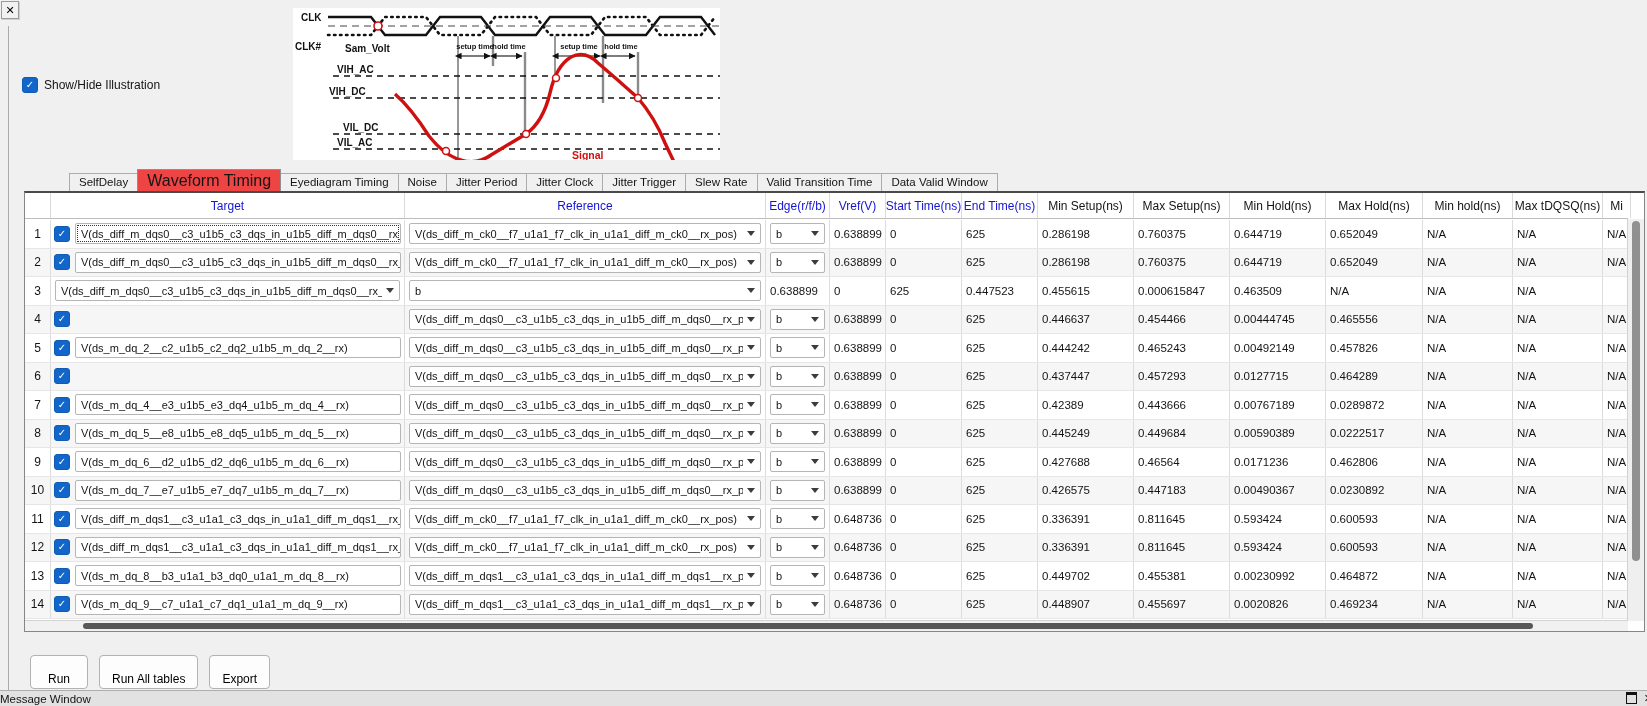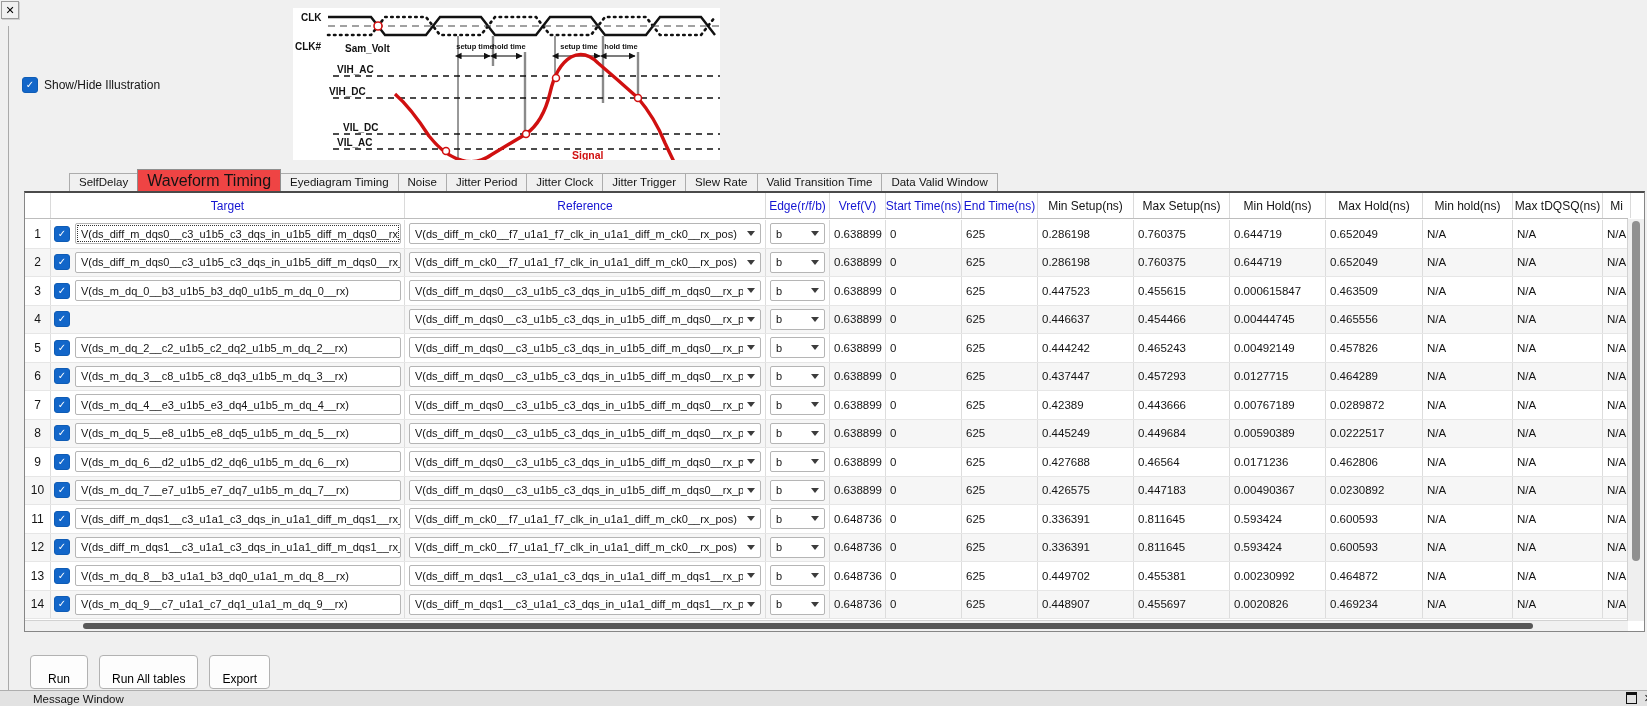--- a/index.html
+++ b/index.html
@@ -57,21 +57,21 @@
   .hscroll{position:absolute;left:0;right:16px;bottom:0;height:10px;background:#f1f1f1;border-top:1px solid #d2d2d2;}
   .hthumb{position:absolute;left:58px;top:2px;width:1450px;height:6px;background:#585858;border-radius:3px;}
 
   
   .btnrow{position:absolute;left:30px;top:655px;display:flex;gap:11px;}
   .btn{height:26px;background:#fdfdfd;border:1px solid #b2b2b2;border-radius:4px;font-size:12px;
        font-family:"Liberation Sans",sans-serif;padding:16px 12px;min-width:58px;}
 
   
   .msgbar{position:absolute;left:0;right:0;top:690px;height:16px;background:#e2e2e2;border-top:1px solid #aeaeae;
-       display:flex;align-items:center;font-size:11.5px;padding-left:33px;box-sizing:border-box;}
+       display:flex;align-items:center;font-size:11.5px;box-sizing:border-box;}
   .msgicons{position:absolute;right:0;top:1px;display:flex;align-items:center;gap:7px;}
   .float-icon{display:inline-block;width:9px;height:8px;border:1px solid #111;border-top:3px solid #111;background:transparent;}
   .msg-close{font-size:11px;line-height:12px;margin-right:-6px;}
 
   svg text{font-family:"Liberation Sans",sans-serif;}
 </style>
 </head>
 <body>
 
 <div class="root">
@@ -225,24 +225,20 @@
     <div class="td">0.760375</div>
     <div class="td">0.644719</div>
     <div class="td">0.652049</div>
     <div class="td">N/A</div>
     <div class="td">N/A</div>
     <div class="td">N/A</div>
   </div>
 
   <div class="tr">
     <div class="td num">3</div>
-    <div class="td tgt">
-      <span class="cb"></span>
-      <span class="field target">V(ds_m_dq_0__b3_u1b5_b3_dq0_u1b5_m_dq_0__rx)</span>
-    </div>
     <div class="td">
       <span class="field combo">
         <span class="combo-text">V(ds_diff_m_dqs0__c3_u1b5_c3_dqs_in_u1b5_diff_m_dqs0__rx_pos)</span>
         <span class="arrow"></span>
       </span>
     </div>
     <div class="td">
       <span class="field combo">
         <span class="combo-text">b</span>
         <span class="arrow"></span>
@@ -316,21 +312,20 @@
     <div class="td">0.457826</div>
     <div class="td">N/A</div>
     <div class="td">N/A</div>
     <div class="td">N/A</div>
   </div>
 
   <div class="tr">
     <div class="td num">6</div>
     <div class="td tgt">
       <span class="cb"></span>
-      <span class="field target">V(ds_m_dq_3__c8_u1b5_c8_dq3_u1b5_m_dq_3__rx)</span>
     </div>
     <div class="td">
       <span class="field combo">
         <span class="combo-text">V(ds_diff_m_dqs0__c3_u1b5_c3_dqs_in_u1b5_diff_m_dqs0__rx_pos)</span>
         <span class="arrow"></span>
       </span>
     </div>
     <div class="td">
       <span class="field combo">
         <span class="combo-text">b</span>

